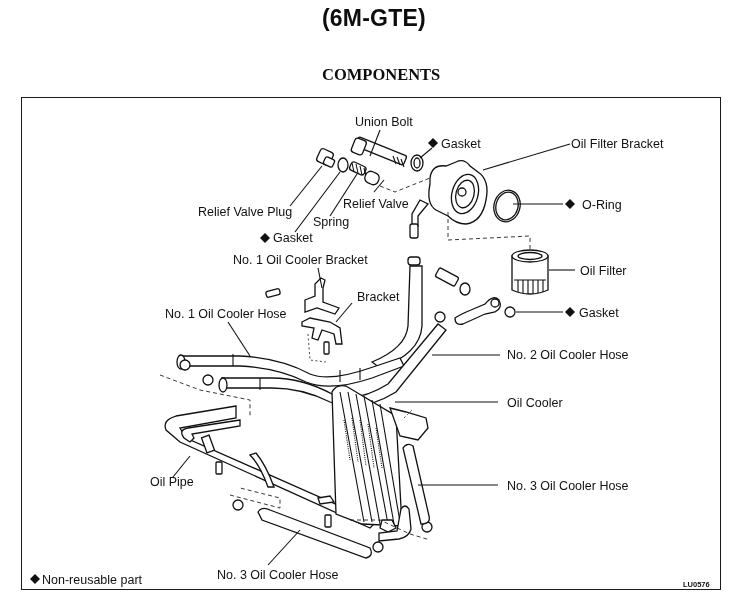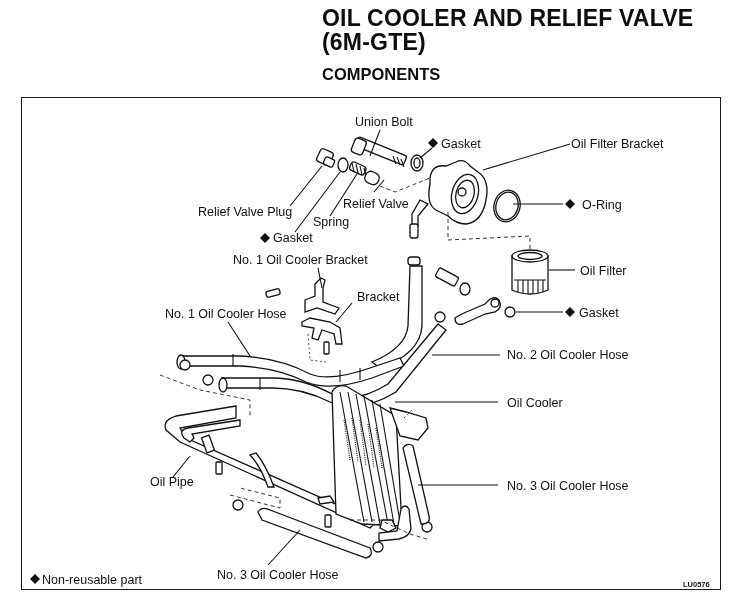--- a/index.html
+++ b/index.html
@@ -1,32 +1,31 @@
 <!DOCTYPE html>
 <html><head>
 <meta charset="utf-8">
 <style>
   html, body { margin:0; padding:0; background:#ffffff; }
   body { width:737px; height:594px; position:relative; overflow:hidden; font-family:"Liberation Sans", sans-serif; color:#111; }
   .title { position:absolute; left:322px; top:6px; font-weight:bold; font-size:23px; line-height:24px; letter-spacing:0.2px; color:#0d0d0d; }
-  .subtitle { position:absolute; left:322px; top:65px; font-weight:bold; font-size:16.5px; color:#0d0d0d; }
+  .subtitle { position:absolute; left:322px; top:65px; font-weight:bold; font-size:16.5px; color:#0d0d0d;font-family:Liberation Serif, serif; }
   .frame { position:absolute; left:21px; top:97px; width:700px; height:493px; border:1.6px solid #1a1a1a; box-sizing:border-box; }
   svg.art { position:absolute; left:0; top:0; }
   .lbl { font-family:"Liberation Sans", sans-serif; font-size:12.5px; fill:#111; }
   .small { font-family:"Liberation Sans", sans-serif; font-size:7.5px; font-weight:bold; fill:#111; }
   .ln { stroke:#111; stroke-width:1.1; fill:none; }
   .part { stroke:#111; stroke-width:1.3; fill:#fff; }
   .dash { stroke:#222; stroke-width:0.9; fill:none; stroke-dasharray:4 3; }
   .dot { stroke:#333; stroke-width:0.9; fill:none; stroke-dasharray:2 2.5; }
 </style>
 </head>
 <body>
 
 <div class="title">
-  <div>OIL COOLER AND RELIEF VALVE</div>
   <div>(6M-GTE)</div>
 </div>
 <div class="subtitle">COMPONENTS</div>
 
 <div class="frame"></div>
 
 <svg class="art" width="737" height="594" viewBox="0 0 737 594">
 
   <g>
     <rect class="part" x="318" y="150" width="14" height="14" rx="3" transform="rotate(25 325 157)"></rect>

